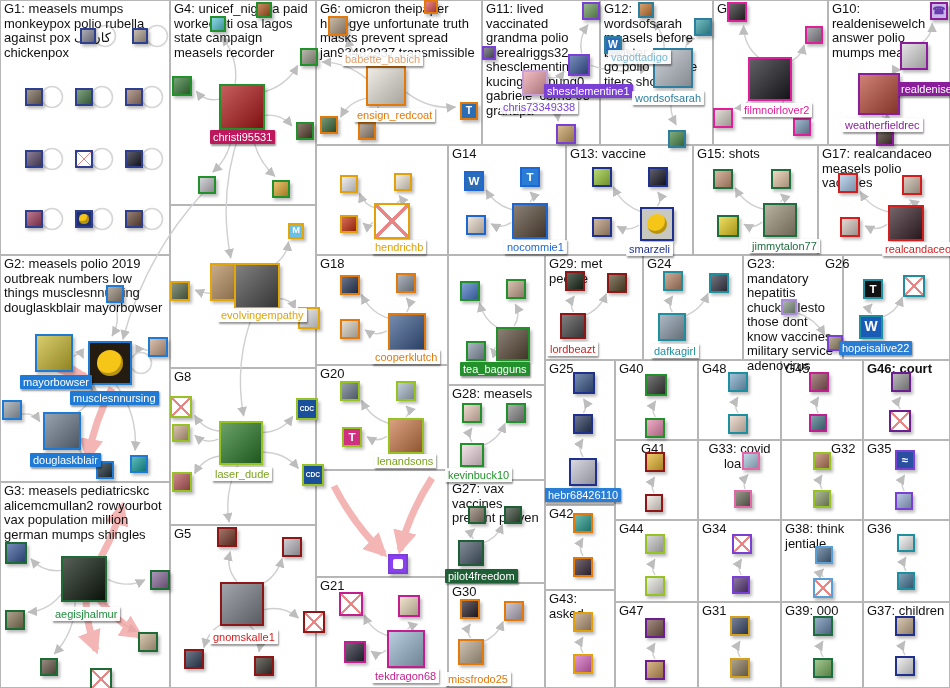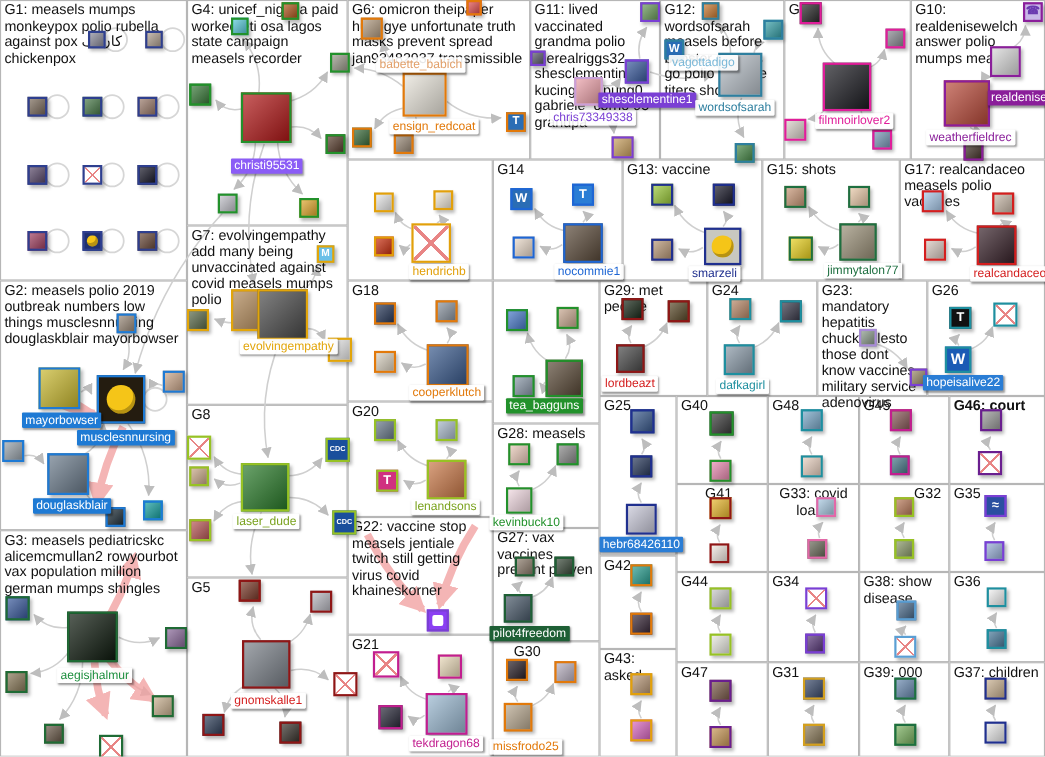--- a/index.html
+++ b/index.html
@@ -177,21 +177,20 @@
     <div class="glabel" style="left: 2px; top: 256px; width: 162px;">G2: measels polio 2019 outbreak numbers low things musclesnnursing douglaskblair mayorbowser</div>
     <div class="gbox" style="left: 0px; top: 482px; width: 170px; height: 206px; border-color: rgb(182, 182, 182);"></div>
     <div class="glabel" style="left: 2px; top: 483px; width: 162px;">G3: measels pediatricskc alicemcmullan2 rowyourbot vax population million german mumps shingles</div>
     <div class="gbox" style="left: 170px; top: 0px; width: 146px; height: 205px; border-color: rgb(182, 182, 182);"></div>
     <div class="glabel" style="left: 172px; top: 1px; width: 138px;">G4: unicef_nigeria paid worked eti osa lagos state campaign measels recorder</div>
     <div class="gbox" style="left: 170px; top: 525px; width: 146px; height: 163px; border-color: rgb(182, 182, 182);"></div>
     <div class="glabel" style="left: 172px; top: 526px; width: 138px;">G5</div>
     <div class="gbox" style="left: 316px; top: 0px; width: 166px; height: 145px; border-color: rgb(182, 182, 182);"></div>
     <div class="glabel" style="left: 318px; top: 1px; width: 158px;">G6: omicron theipaper hugogye unfortunate truth masks prevent spread jan93482937 transmissible</div>
     <div class="gbox" style="left: 170px; top: 205px; width: 146px; height: 163px; border-color: rgb(182, 182, 182);"></div>
-    <div class="glabel" style="left: 172px; top: 206px; width: 138px;">G7: evolvingempathy add many being unvaccinated against covid measels mumps polio</div>
     <div class="gbox" style="left: 170px; top: 368px; width: 146px; height: 157px; border-color: rgb(182, 182, 182);"></div>
     <div class="glabel" style="left: 172px; top: 369px; width: 138px;">G8</div>
     <div class="gbox" style="left: 713px; top: 0px; width: 115px; height: 145px; border-color: rgb(182, 182, 182);"></div>
     <div class="glabel" style="left: 715px; top: 1px; width: 107px;">G9</div>
     <div class="gbox" style="left: 828px; top: 0px; width: 122px; height: 145px; border-color: rgb(182, 182, 182);"></div>
     <div class="glabel" style="left: 830px; top: 1px; width: 114px;">G10: realdenisewelch answer polio mumps measels</div>
     <div class="gbox" style="left: 482px; top: 0px; width: 118px; height: 145px; border-color: rgb(182, 182, 182);"></div>
     <div class="glabel" style="left: 484px; top: 1px; width: 110px;">G11: lived vaccinated grandma polio therealriggs32 shesclementine1 kucingkampung0 gabriele_corno 95 grandpa</div>
     <div class="gbox" style="left: 600px; top: 0px; width: 113px; height: 145px; border-color: rgb(182, 182, 182);"></div>
     <div class="glabel" style="left: 602px; top: 1px; width: 105px;">G12: wordsofsarah measels before booster mumps go polio vaccine titers show</div>
@@ -205,37 +204,36 @@
     <div class="gbox" style="left: 818px; top: 145px; width: 132px; height: 110px; border-color: rgb(182, 182, 182);"></div>
     <div class="glabel" style="left: 820px; top: 146px; width: 124px;">G17: realcandaceo measels polio vaccines</div>
     <div class="gbox" style="left: 316px; top: 255px; width: 132px; height: 110px; border-color: rgb(182, 182, 182);"></div>
     <div class="glabel" style="left: 318px; top: 256px; width: 124px;">G18</div>
     <div class="gbox" style="left: 316px; top: 145px; width: 132px; height: 110px; border-color: rgb(182, 182, 182);"></div>
     <div class="gbox" style="left: 316px; top: 365px; width: 132px; height: 105px; border-color: rgb(182, 182, 182);"></div>
     <div class="glabel" style="left: 318px; top: 366px; width: 124px;">G20</div>
     <div class="gbox" style="left: 316px; top: 577px; width: 132px; height: 111px; border-color: rgb(182, 182, 182);"></div>
     <div class="glabel" style="left: 318px; top: 578px; width: 124px;">G21</div>
     <div class="gbox" style="left: 316px; top: 470px; width: 132px; height: 107px; border-color: rgb(182, 182, 182);"></div>
-    <div class="glabel" style="left: 318px; top: 471px; width: 124px;">G22: vaccine stop measels jentiale twitch still getting virus covid khaineskorner</div>
     <div class="gbox" style="left: 743px; top: 255px; width: 100px; height: 105px; border-color: rgb(182, 182, 182);"></div>
     <div class="glabel" style="left: 745px; top: 256px; width: 92px;">G23: mandatory hepatitis chuckcallesto those dont know vaccines military service adenovirus</div>
     <div class="gbox" style="left: 643px; top: 255px; width: 100px; height: 105px; border-color: rgb(182, 182, 182);"></div>
     <div class="glabel" style="left: 645px; top: 256px; width: 92px;">G24</div>
     <div class="gbox" style="left: 545px; top: 360px; width: 70px; height: 145px; border-color: rgb(182, 182, 182);"></div>
     <div class="glabel" style="left: 547px; top: 361px; width: 62px;">G25</div>
     <div class="gbox" style="left: 843px; top: 255px; width: 107px; height: 105px; border-color: rgb(182, 182, 182);"></div>
-    <div class="glabel" style="left: 845px; top: 256px; width: 99px;">G26</div>
+    <div class="glabel" style="left: 823px; top: 256px; width: 99px;">G26</div>
     <div class="gbox" style="left: 448px; top: 480px; width: 97px; height: 103px; border-color: rgb(182, 182, 182);"></div>
     <div class="glabel" style="left: 450px; top: 481px; width: 89px;">G27: vax vaccines prevent proven</div>
     <div class="gbox" style="left: 448px; top: 385px; width: 97px; height: 95px; border-color: rgb(182, 182, 182);"></div>
     <div class="glabel" style="left: 450px; top: 386px; width: 89px;">G28: measels</div>
     <div class="gbox" style="left: 545px; top: 255px; width: 98px; height: 105px; border-color: rgb(182, 182, 182);"></div>
     <div class="glabel" style="left: 547px; top: 256px; width: 90px;">G29: met people</div>
     <div class="gbox" style="left: 448px; top: 583px; width: 97px; height: 105px; border-color: rgb(182, 182, 182);"></div>
-    <div class="glabel" style="left: 465px; top: 584px; width: 89px;">G30</div>
+    <div class="glabel" style="left: 450px; top: 584px; width: 89px;">G30</div>
     <div class="gbox" style="left: 615px; top: 360px; width: 83px; height: 80px; border-color: rgb(182, 182, 182);"></div>
     <div class="glabel" style="left: 617px; top: 361px; width: 75px;">G40</div>
     <div class="gbox" style="left: 698px; top: 360px; width: 83px; height: 80px; border-color: rgb(182, 182, 182);"></div>
     <div class="glabel" style="left: 700px; top: 361px; width: 75px;">G48</div>
     <div class="gbox" style="left: 781px; top: 360px; width: 82px; height: 80px; border-color: rgb(182, 182, 182);"></div>
     <div class="glabel" style="left: 783px; top: 361px; width: 74px;">G45</div>
     <div class="gbox" style="left: 863px; top: 360px; width: 87px; height: 80px; border-color: rgb(182, 182, 182);"></div>
     <div class="glabel" style="left: 865px; top: 361px; width: 79px; font-weight: bold;">G46: court</div>
     <div class="gbox" style="left: 615px; top: 440px; width: 83px; height: 80px; border-color: rgb(182, 182, 182);"></div>
     <div class="glabel" style="left: 617px; top: 441px; width: 75px; padding-left: 24px;">G41</div>
@@ -243,21 +241,21 @@
     <div class="glabel" style="left: 700px; top: 441px; width: 75px; text-align: center;">G33: covid loans</div>
     <div class="gbox" style="left: 781px; top: 440px; width: 82px; height: 80px; border-color: rgb(182, 182, 182);"></div>
     <div class="glabel" style="left: 783px; top: 441px; width: 74px; margin-left: 46px;">G32</div>
     <div class="gbox" style="left: 863px; top: 440px; width: 87px; height: 80px; border-color: rgb(182, 182, 182);"></div>
     <div class="glabel" style="left: 865px; top: 441px; width: 79px;">G35</div>
     <div class="gbox" style="left: 615px; top: 520px; width: 83px; height: 82px; border-color: rgb(182, 182, 182);"></div>
     <div class="glabel" style="left: 617px; top: 521px; width: 75px;">G44</div>
     <div class="gbox" style="left: 698px; top: 520px; width: 83px; height: 82px; border-color: rgb(182, 182, 182);"></div>
     <div class="glabel" style="left: 700px; top: 521px; width: 75px;">G34</div>
     <div class="gbox" style="left: 781px; top: 520px; width: 82px; height: 82px; border-color: rgb(182, 182, 182);"></div>
-    <div class="glabel" style="left: 783px; top: 521px; width: 74px;">G38: show disease</div>
+    <div class="glabel" style="left: 783px; top: 521px; width: 74px;">G38: think jentiale</div>
     <div class="gbox" style="left: 863px; top: 520px; width: 87px; height: 82px; border-color: rgb(182, 182, 182);"></div>
     <div class="glabel" style="left: 865px; top: 521px; width: 79px;">G36</div>
     <div class="gbox" style="left: 615px; top: 602px; width: 83px; height: 86px; border-color: rgb(182, 182, 182);"></div>
     <div class="glabel" style="left: 617px; top: 603px; width: 75px;">G47</div>
     <div class="gbox" style="left: 698px; top: 602px; width: 83px; height: 86px; border-color: rgb(182, 182, 182);"></div>
     <div class="glabel" style="left: 700px; top: 603px; width: 75px;">G31</div>
     <div class="gbox" style="left: 781px; top: 602px; width: 82px; height: 86px; border-color: rgb(182, 182, 182);"></div>
     <div class="glabel" style="left: 783px; top: 603px; width: 74px;">G39: 000</div>
     <div class="gbox" style="left: 863px; top: 602px; width: 87px; height: 86px; border-color: rgb(182, 182, 182);"></div>
     <div class="glabel" style="left: 865px; top: 603px; width: 79px;">G37: children</div>
@@ -339,21 +337,21 @@
     <div class="node" style="left: 138px; top: 632px; width: 20px; height: 20px; border-color: rgb(31, 107, 53); background: rgb(200, 176, 144);">
       <div class="ov"></div>
     </div>
     <div class="node" style="left: 40px; top: 658px; width: 18px; height: 18px; border-color: rgb(31, 107, 53); background: rgb(106, 90, 74);">
       <div class="ov"></div>
     </div>
     <div class="node xnode" style="left: 90px; top: 668px; width: 22px; height: 22px; border-color: rgb(31, 107, 53);"></div>
     <div class="node" style="left: 219px; top: 84px; width: 46px; height: 46px; border-color: rgb(34, 145, 43); background: rgb(176, 24, 24);">
       <div class="ov"></div>
     </div>
-    <div class="nlabel inv" style="left: 210px; top: 144px; background: #8b5cf6;">christi95531</div>
+    <div class="nlabel inv" style="left: 210px; top: 130px; background: #be185d;">christi95531</div>
     <div class="node" style="left: 172px; top: 76px; width: 20px; height: 20px; border-color: rgb(34, 145, 43); background: rgb(58, 122, 58);">
       <div class="ov"></div>
     </div>
     <div class="node" style="left: 300px; top: 48px; width: 18px; height: 18px; border-color: rgb(34, 145, 43); background: rgb(154, 154, 138);">
       <div class="ov"></div>
     </div>
     <div class="node" style="left: 296px; top: 122px; width: 18px; height: 18px; border-color: rgb(34, 145, 43); background: rgb(90, 64, 48);">
       <div class="ov"></div>
     </div>
     <div class="node" style="left: 210px; top: 16px; width: 16px; height: 16px; border-color: rgb(34, 145, 43); background: rgb(88, 200, 216);">

